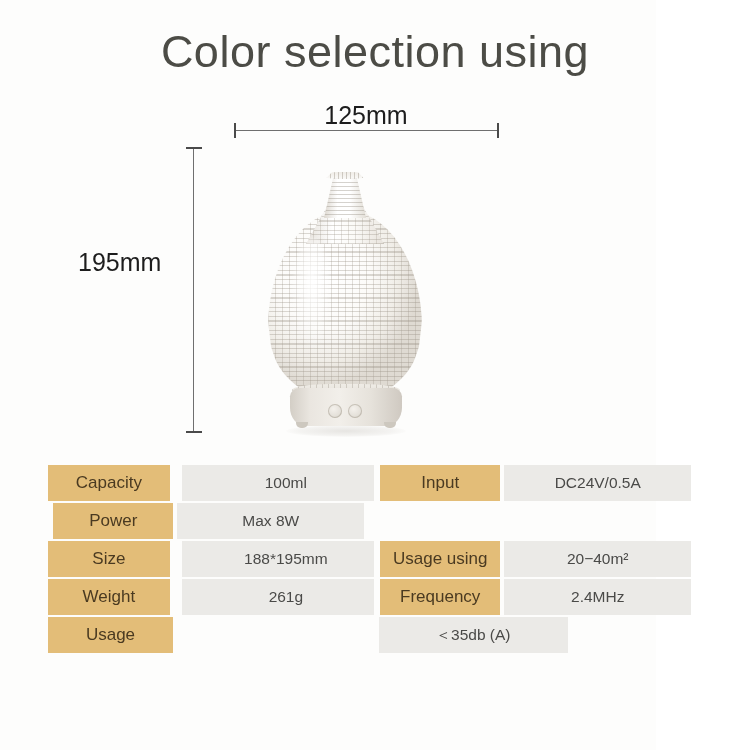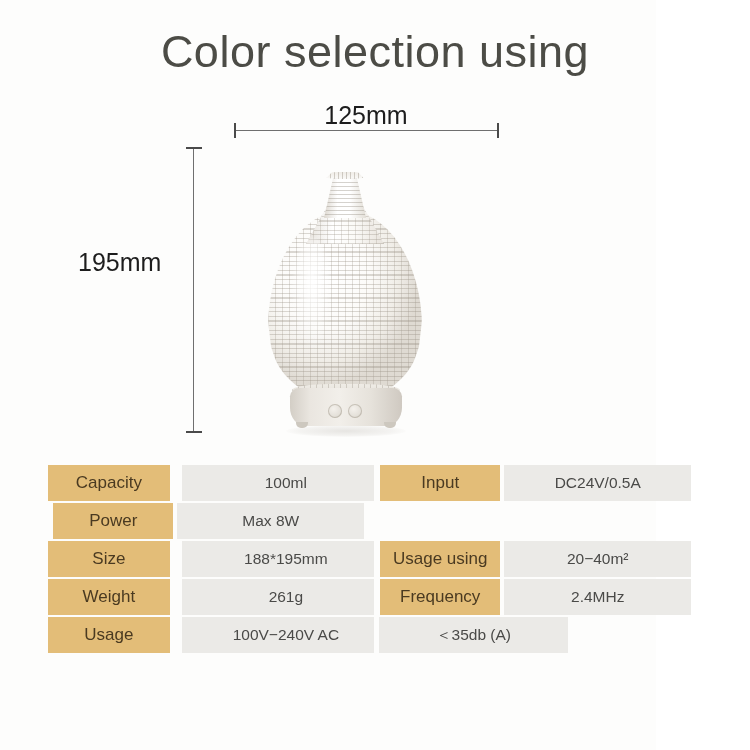--- a/index.html
+++ b/index.html
@@ -328,21 +328,20 @@
       </div>
       <div class="spec-pair right">
         <div class="spec-label">Frequency</div>
         <div class="spec-value">2.4MHz</div>
       </div>
     </div>
 
     <div class="spec-row">
       <div class="spec-pair left">
         <div class="spec-label">Usage</div>
-        <div class="spec-value">100V−240V  AC</div>
       </div>
       <div class="spec-pair right">
         <div class="spec-value">＜35db (A)</div>
       </div>
     </div>
 
   </div>
 </div>
 
 </body></html>

